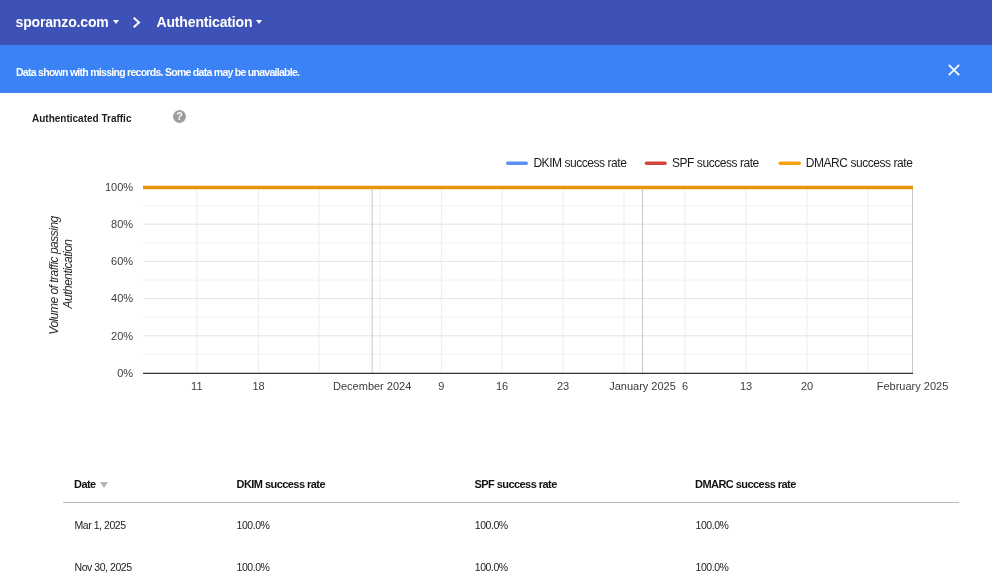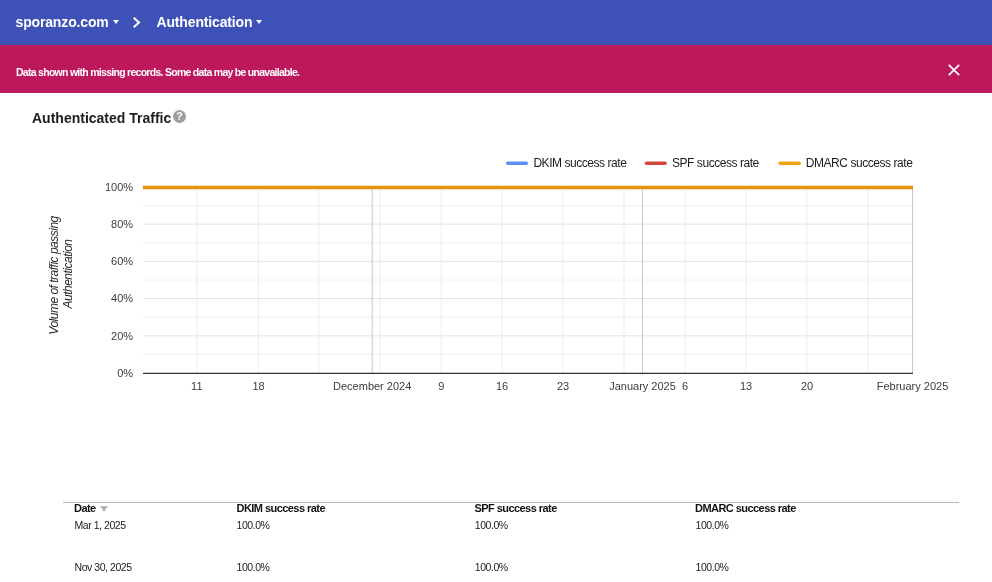--- a/index.html
+++ b/index.html
@@ -1,25 +1,25 @@
 <!DOCTYPE html>
 <html><head>
 <meta charset="utf-8">
 <style>
   html,body{margin:0;padding:0;}
   body{width:992px;height:582px;background:#fff;font-family:"Liberation Sans",sans-serif;overflow:hidden;position:relative;}
   .topbar{position:absolute;left:0;top:0;width:992px;height:45px;background:#3e51b7;}
   .nav{position:absolute;top:13.5px;color:#fff;font-size:14px;font-weight:700;letter-spacing:-0.15px;white-space:nowrap;line-height:16px;}
   .caret{display:inline-block;width:0;height:0;border-left:3.8px solid transparent;border-right:3.8px solid transparent;border-top:4.2px solid #fff;vertical-align:middle;margin-left:4px;margin-bottom:1px;}
-  .banner{position:absolute;left:0;top:45px;width:992px;height:48px;background:#be185d;}
+  .banner{position:absolute;left:0;top:45px;width:992px;height:48px;background:#3b82f6;}
   .banner .msg{position:absolute;left:16px;top:20.8px;color:#fff;font-size:10.5px;font-weight:700;letter-spacing:-0.72px;line-height:13px;}
-  .h1{position:absolute;left:32px;top:110px;font-size:14px;font-weight:700;color:#1c1c1c;line-height:17px;}
+  .h1{position:absolute;left:32px;top:110px;font-size:10px;font-weight:700;color:#1c1c1c;line-height:17px;}
   .help{position:absolute;left:173px;top:110px;width:13px;height:13px;border-radius:50%;background:#9e9e9e;color:#fff;font-size:10.5px;font-weight:700;text-align:center;line-height:13.5px;}
   .cell{position:absolute;font-size:10.5px;letter-spacing:-0.45px;color:#222;white-space:nowrap;line-height:13px;}
-  .cell.hdr{font-weight:700;font-size:11px;letter-spacing:-0.55px;color:#111;margin-top:24px;}
+  .cell.hdr{font-weight:700;font-size:11px;letter-spacing:-0.55px;color:#111;}
   .hline{position:absolute;left:63px;top:502px;width:896px;height:1px;background:#bbb;}
   .sorttri{display:inline-block;width:0;height:0;border-left:4.2px solid transparent;border-right:4.2px solid transparent;border-top:6px solid #b5b5b5;margin-left:4px;}
 </style>
 </head>
 <body>
   <div class="topbar">
     <span class="nav" style="left:15.5px;">sporanzo.com<span class="caret"></span></span>
     <svg style="position:absolute;left:131.5px;top:17px;" width="9" height="11" viewBox="0 0 9 11">
       <path d="M1.7 0.8 L7 5.5 L1.7 10.2" stroke="#fff" stroke-width="2" fill="none"></path>
     </svg>

